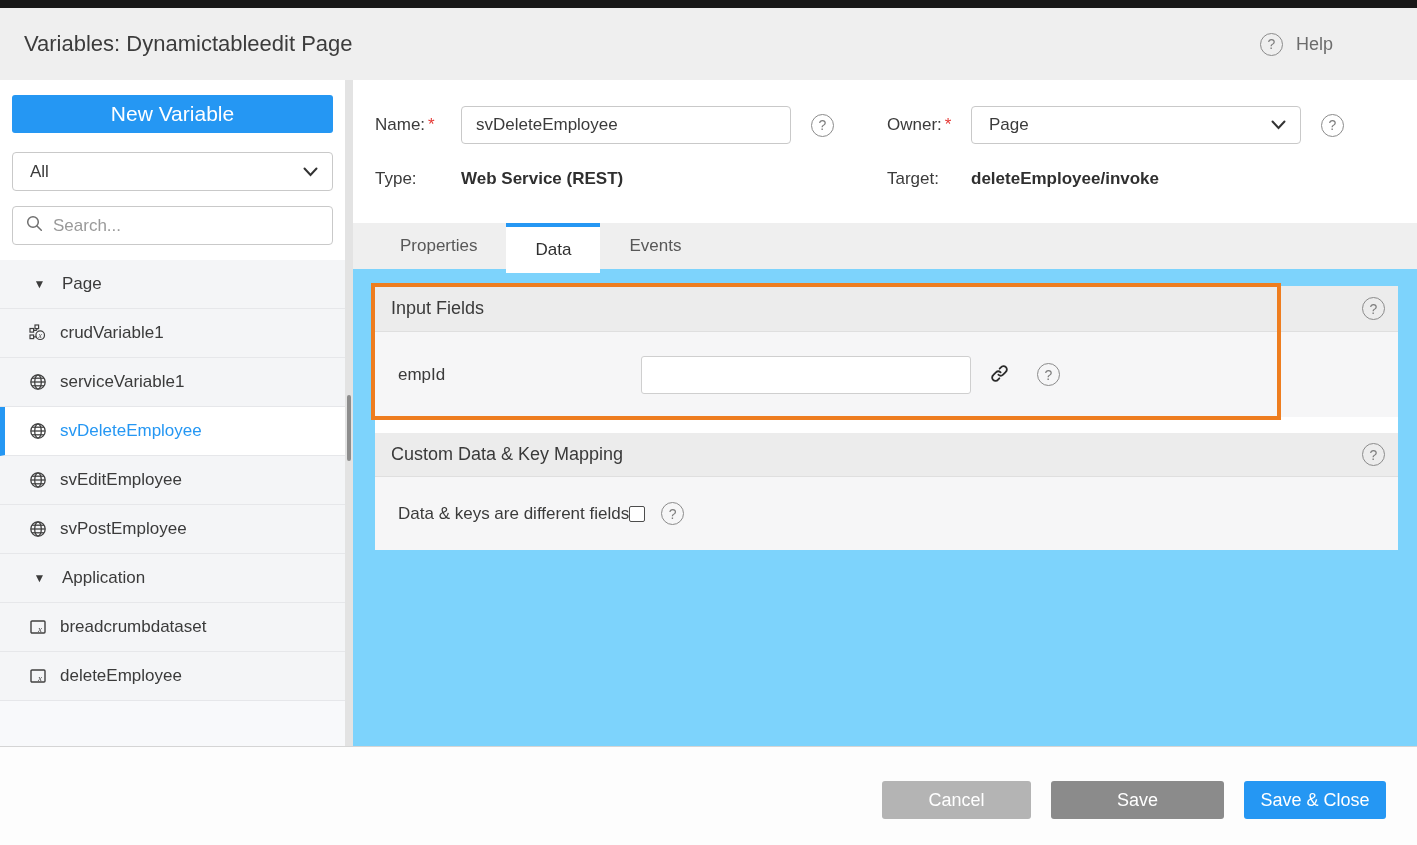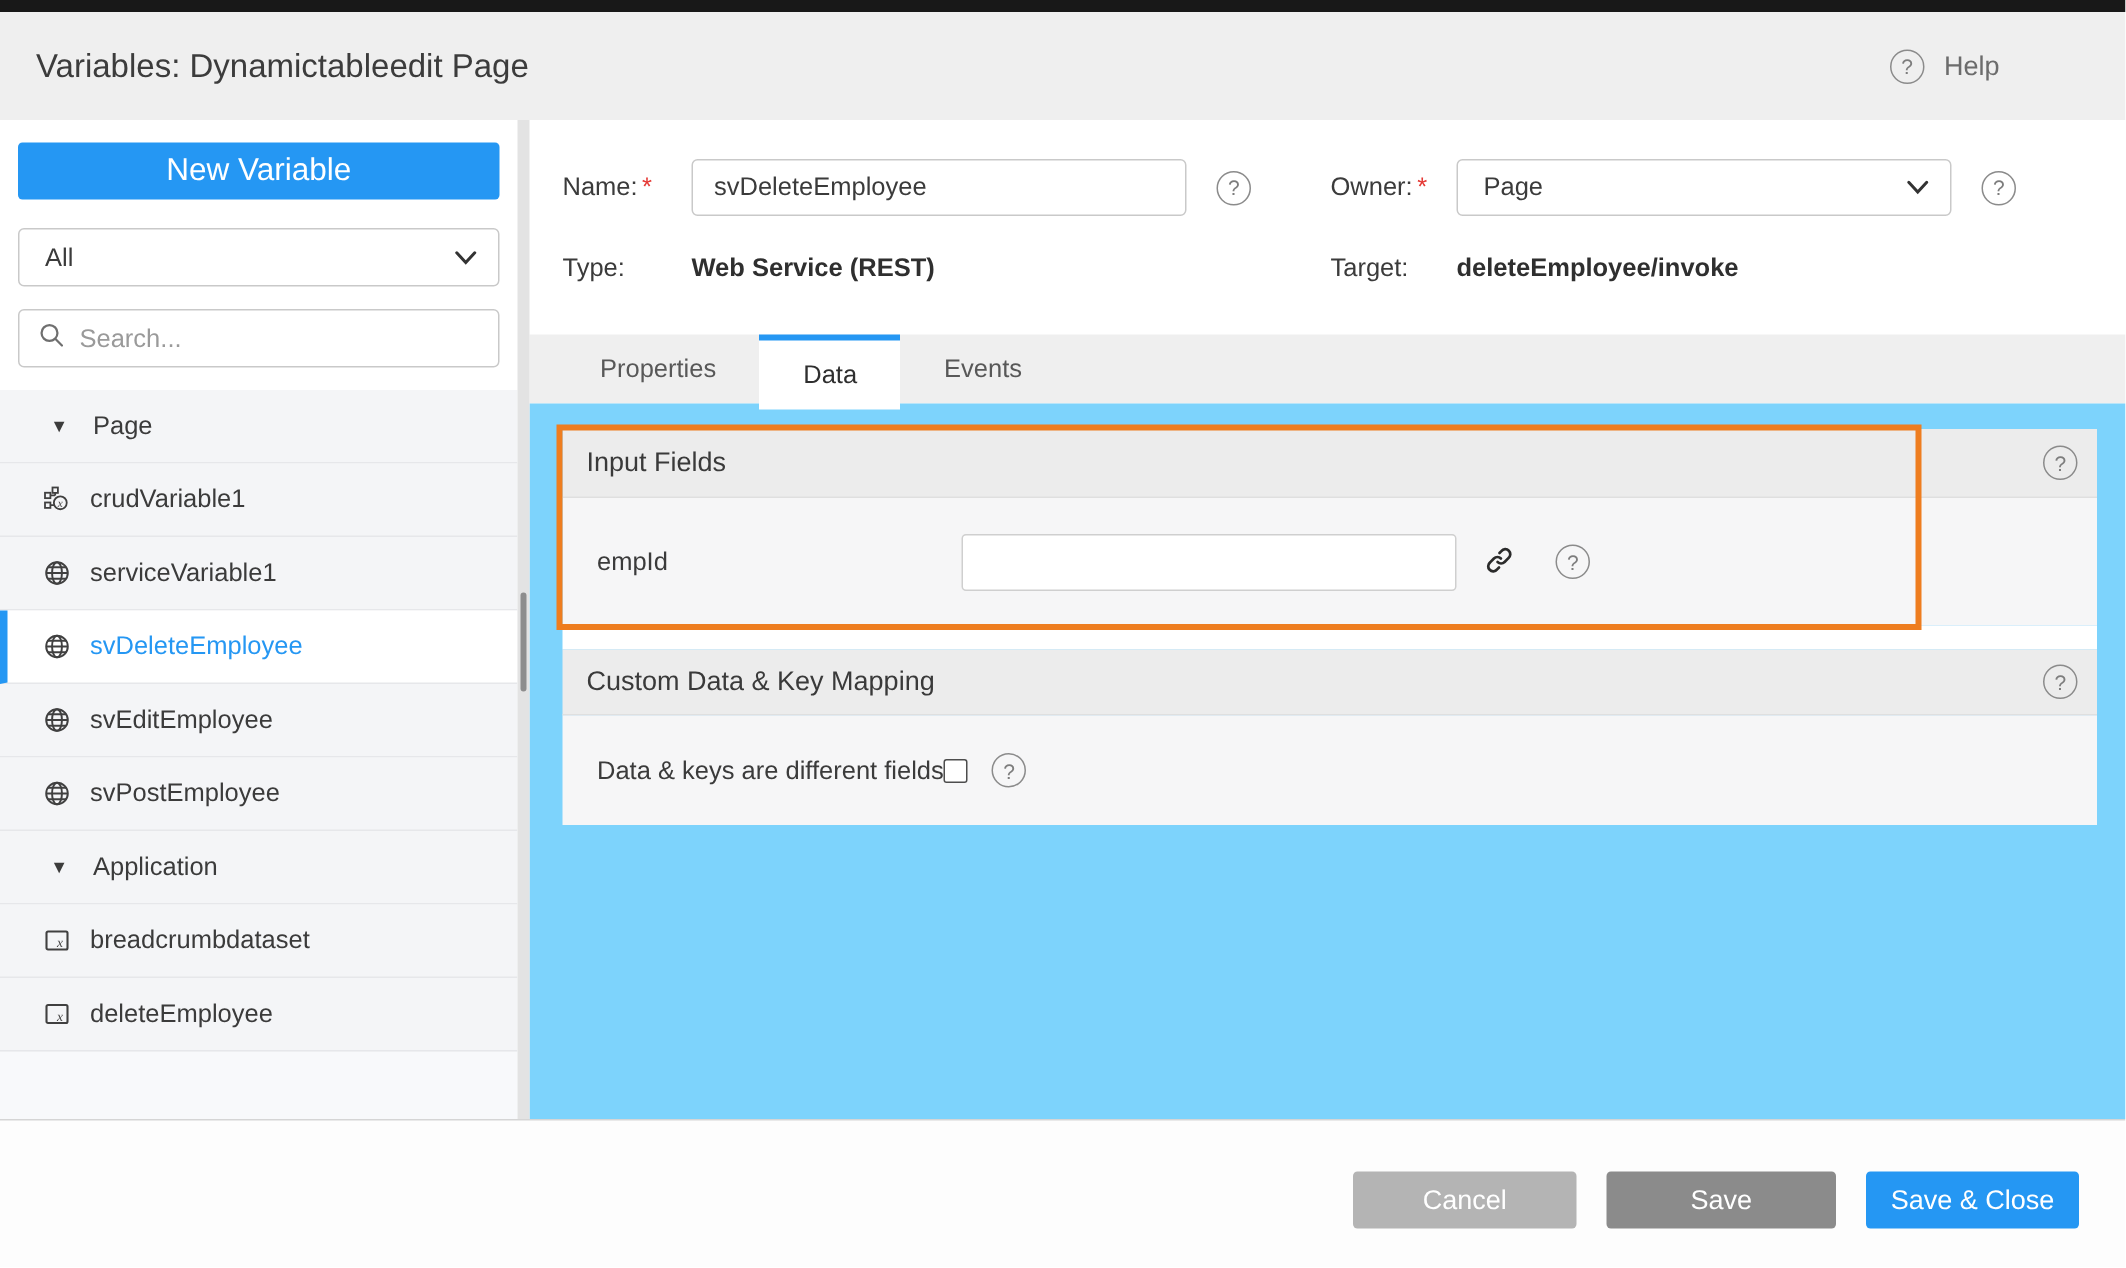--- a/index.html
+++ b/index.html
@@ -75,21 +75,21 @@
   .section-gap { height: 16px; background: #fff; }
   .custom-body { height: 73px; display: flex; align-items: center; padding-left: 23px; }
   .chk-label { font-size: 17px; color: #3b3b3b; }
   .checkbox { width: 16px; height: 16px; border: 1.6px solid #4d4d4d; border-radius: 2px; background: #fff; display: inline-block; cursor: pointer; }
   .custom-body .help-circle { margin-left: 16px; }
 
   
   .modal-footer { height: 99px; background: #fdfdfd; border-top: 1px solid #d5d5d5; display: flex; justify-content: flex-end; align-items: flex-start; padding: 34px 31px 0 0; gap: 20px; }
   .btn { height: 38px; border: none; border-radius: 3px; color: #fff; font-size: 18px; font-family: inherit; cursor: pointer; }
   .btn-cancel { width: 149px; background: #b4b4b4; }
-  .btn-save { width: 153px; background: #8b8b8b; }
+  .btn-save { width: 173px; background: #8b8b8b; }
   .btn-save-close { width: 142px; background: var(--accent, #2597f3); }
 </style>
 </head>
 <body style="--accent: #2597f3; --orange: #ee7d1f;">
 
 <div class="backdrop-strip"></div>
 
 <div class="modal-header">
   <div class="modal-title">Variables: Dynamictableedit Page</div>
   <div class="help-group">

